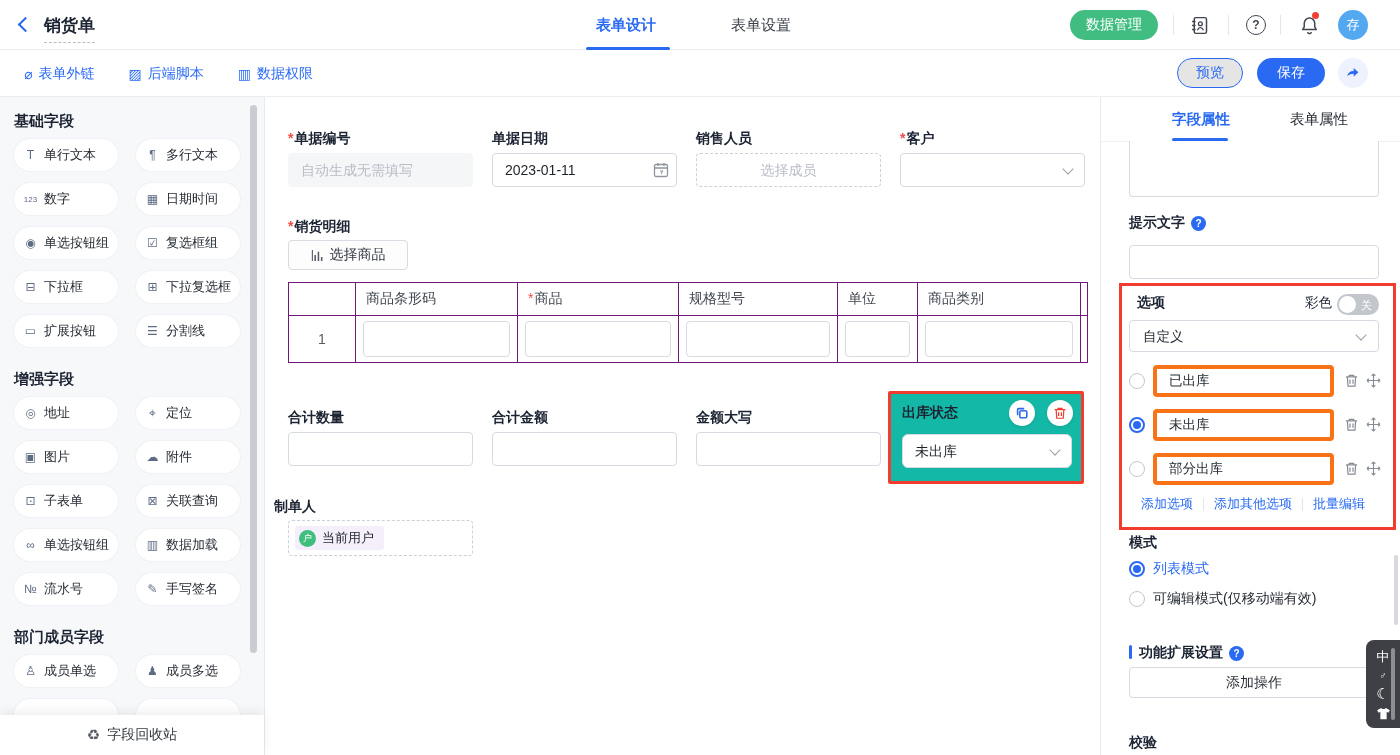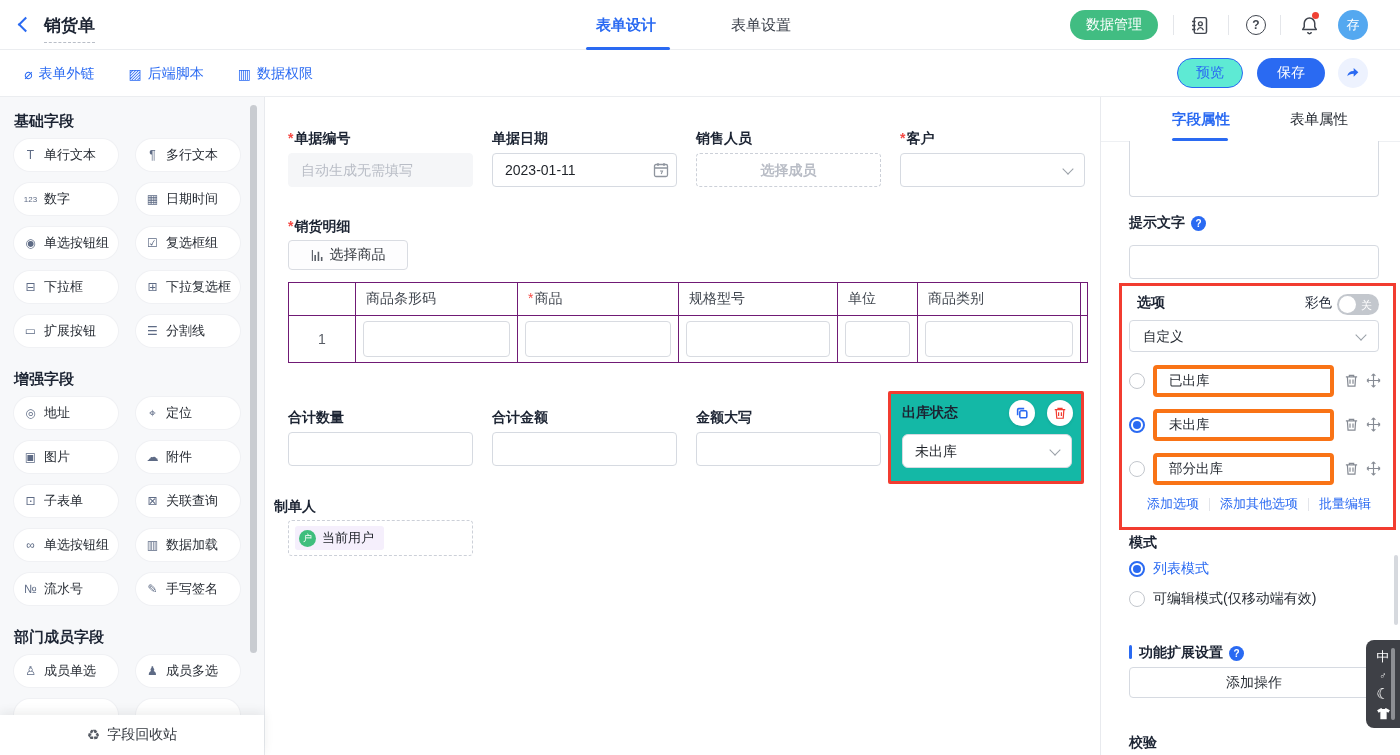--- a/index.html
+++ b/index.html
@@ -19,21 +19,21 @@
   .h-icon { position:absolute; top:14px; width:22px; height:22px; display:flex; align-items:center; justify-content:center; cursor:pointer; }
   .help-circle { width:20px; height:20px; border:1.7px solid #41464f; border-radius:50%; color:#41464f; font-size:12px; font-weight:700; display:flex; align-items:center; justify-content:center; }
   .bell-dot { position:absolute; left:14px; top:-2px; width:7px; height:7px; border-radius:50%; background:#f04134; }
   .avatar { position:absolute; left:1338px; top:10px; width:30px; height:30px; border-radius:50%; background:#54a8f0; color:#fff; font-size:13px; display:flex; align-items:center; justify-content:center; cursor:pointer; }
 
   
   .subbar { position:absolute; left:0; top:50px; width:1400px; height:47px; background:#fff; border-bottom:1px solid #ebedf0; z-index:29; }
   .sub-links { position:absolute; left:24px; top:0; height:47px; display:flex; align-items:center; gap:34px; }
   .sub-link { display:flex; align-items:center; gap:6px; color:#2a6af2; font-size:14px; cursor:pointer; }
   .sub-link .g { font-size:14px; }
-  .btn-preview { position:absolute; left:1177px; top:58px; width:66px; height:30px; border:1px solid #2a6af2; color:#2a6af2; background:#5eead4; border-radius:15px; font-size:14px; display:flex; align-items:center; justify-content:center; cursor:pointer; z-index:31; }
+  .btn-preview { position:absolute; left:1177px; top:58px; width:66px; height:30px; border:1px solid #2a6af2; color:#2a6af2; background:#e5e5e5; border-radius:15px; font-size:14px; display:flex; align-items:center; justify-content:center; cursor:pointer; z-index:31; }
   .btn-save { position:absolute; left:1257px; top:58px; width:68px; height:30px; background:#2a6af2; color:#fff; border-radius:15px; font-size:14px; display:flex; align-items:center; justify-content:center; cursor:pointer; z-index:31; }
   .btn-share { position:absolute; left:1338px; top:58px; width:30px; height:30px; background:#edf2fe; border-radius:50%; display:flex; align-items:center; justify-content:center; cursor:pointer; z-index:31; }
 
   
   .sidebar { position:absolute; left:0; top:97px; width:265px; height:658px; background:#f7f8fa; border-right:1px solid #e8eaee; padding:16px 0 0 14px; overflow:hidden; }
   .sb-title { font-size:15px; font-weight:700; color:#1c2433; margin:24px 0 10px; line-height:16px; }
   .sb-section:first-child .sb-title { margin-top:0; }
   .sb-grid { display:grid; grid-template-columns:104px 104px; gap:12px 18px; }
   .sb-item { height:32px; background:#fff; border-radius:16px; display:flex; align-items:center; padding:0 8px; font-size:13px; color:#262b33; cursor:grab; box-shadow:0 0 0 1px #f0f1f4; white-space:nowrap; }
   .sb-icon { width:17px; margin-right:5px; color:#5e6b85; font-size:12px; text-align:center; flex:none; }
@@ -100,21 +100,21 @@
   .opt-row { position:absolute; left:28px; width:250px; height:32px; }
   .radio { width:16px; height:16px; border-radius:50%; border:1px solid #c3c7cd; background:#fff; display:inline-block; }
   .radio.checked { border:2px solid #2a6af2; position:relative; }
   .radio.checked::after { content:""; position:absolute; left:2px; top:2px; width:8px; height:8px; border-radius:50%; background:#2a6af2; }
   .opt-row .radio { position:absolute; left:0; top:8px; }
   .opt-row .opt-inp { position:absolute; left:24px; top:0; width:181px; height:32px; border:4px solid #f97316; border-radius:4px; font-size:13.5px; padding:0 12px; outline:none; font-family:inherit; color:#262b33; }
   .opt-row .r-ic { position:absolute; top:8px; color:#868b94; cursor:pointer; }
   .opt-row .r-trash { left:215px; }
   .opt-row .r-move { left:237px; }
 
-  .opt-links { position:absolute; left:46px; top:398px; display:flex; align-items:center; gap:10px; }
+  .opt-links { position:absolute; left:40px; top:398px; display:flex; align-items:center; gap:10px; }
   .opt-links .lnk { font-size:13px; color:#2a6af2; cursor:pointer; white-space:nowrap; }
   .opt-links .dv { width:1px; height:13px; background:#e3e5ea; }
 
   .mode-row { position:absolute; left:28px; display:flex; align-items:center; gap:8px; font-size:14px; color:#262b33; cursor:pointer; }
   .mode-row.on { color:#2a6af2; }
   .ext-bar { position:absolute; left:28px; top:548px; width:3px; height:14px; background:#2a6af2; border-radius:2px; }
   .btn-addop { position:absolute; left:28px; top:570px; width:250px; height:31px; border:1px solid #d6dae1; border-radius:4px; background:#fff; font-size:14px; color:#2a2f36; display:flex; align-items:center; justify-content:center; cursor:pointer; }
   .p-thumb { position:absolute; left:293px; top:458px; width:4px; height:70px; background:#d6d9de; border-radius:2px; }
 
   
@@ -329,21 +329,21 @@
 
     <div class="fld-label f-lbl" style="left:227px;top:33px">单据日期</div>
     <input class="inp" style="left: 227px; top: 56px;" value="2023-01-11">
     <svg class="cal-ic" style="left:388px;top:65px" width="16" height="16" viewBox="0 0 16 16">
         <rect x="1.5" y="2.5" width="13" height="12" rx="1.5" fill="none" stroke="#8f959e" stroke-width="1.3"></rect>
         <path d="M1.5 6h13M5 1v3M11 1v3" stroke="#8f959e" stroke-width="1.3"></path>
         <path d="M7 9h2.5l-1.3 3" fill="none" stroke="#8f959e" stroke-width="1.1"></path>
       </svg>
 
     <div class="fld-label f-lbl" style="left:431px;top:33px">销售人员</div>
-    <input class="inp dashed" style="left: 431px; top: 56px; font-weight: bold;" placeholder="选择成员">
+    <input class="inp dashed" style="left: 431px; top: 56px;" placeholder="选择成员">
 
     <div class="fld-label f-lbl req" style="left:635px;top:33px">客户</div>
     <div class="sel-box" style="left:635px;top:56px">
       <span class="chev" style="right:12px;top:11px"></span>
     </div>
 
     <div class="fld-label req" id="detail-label" style="left:23px;top:121px">销货明细</div>
     <div class="btn-choose">
       <svg width="13" height="13" viewBox="0 0 14 14">
           <path d="M1.5 13V1" stroke="#585d66" stroke-width="1.2"></path>

